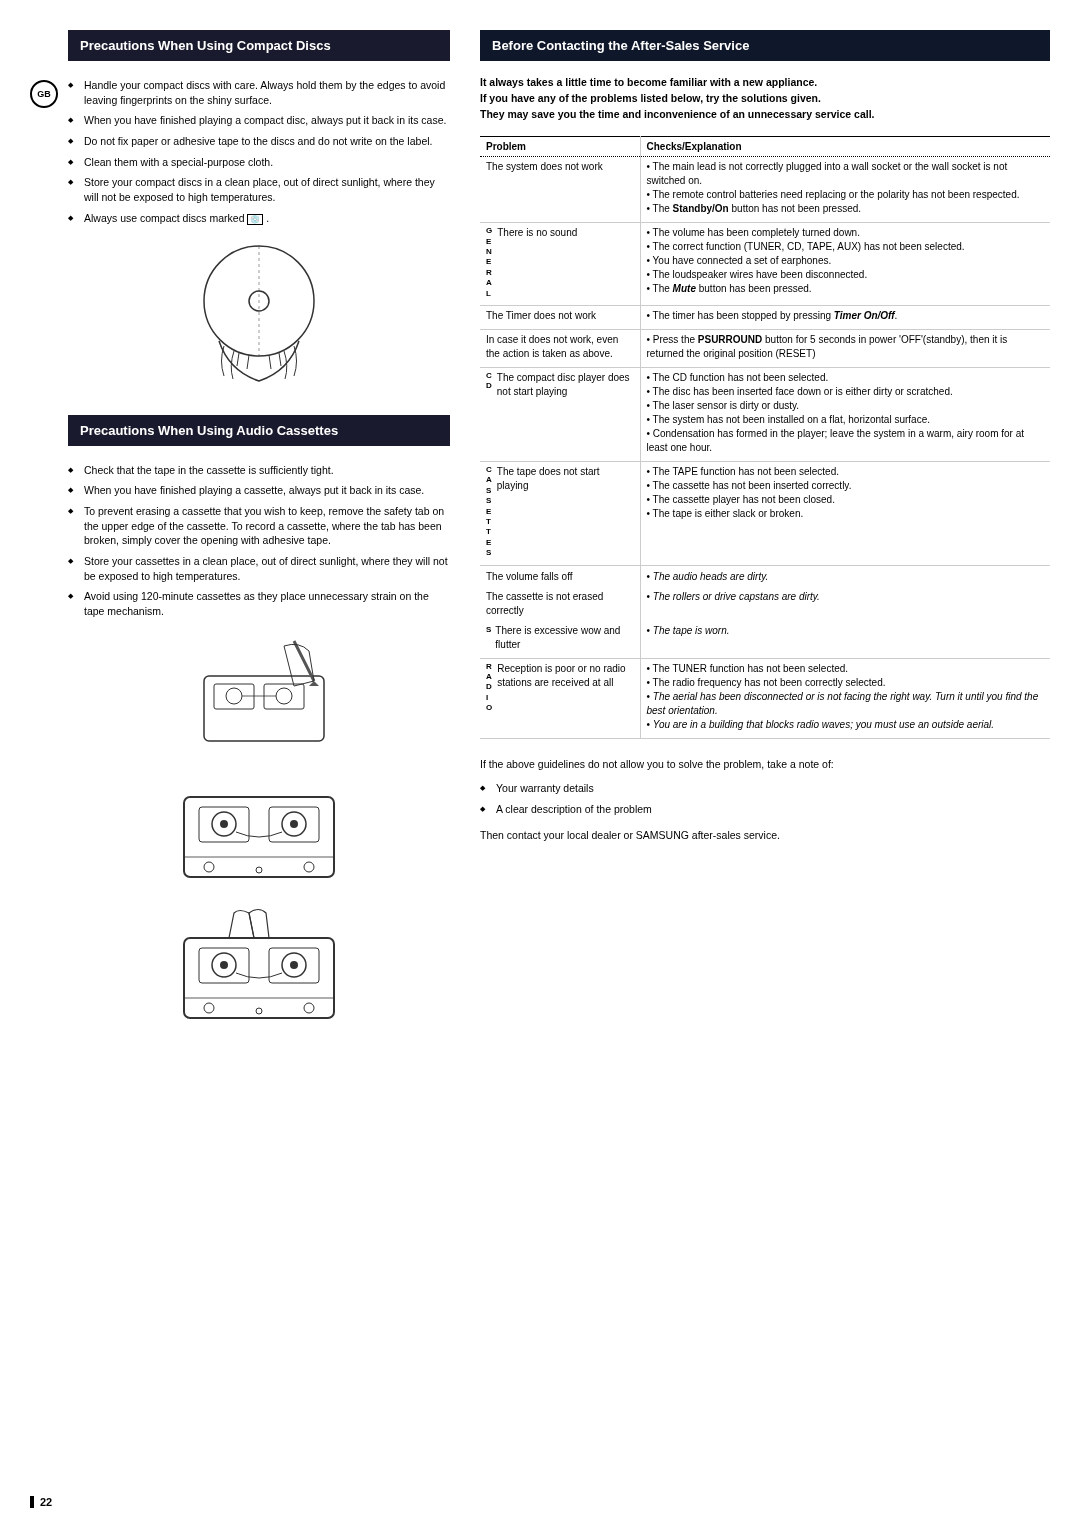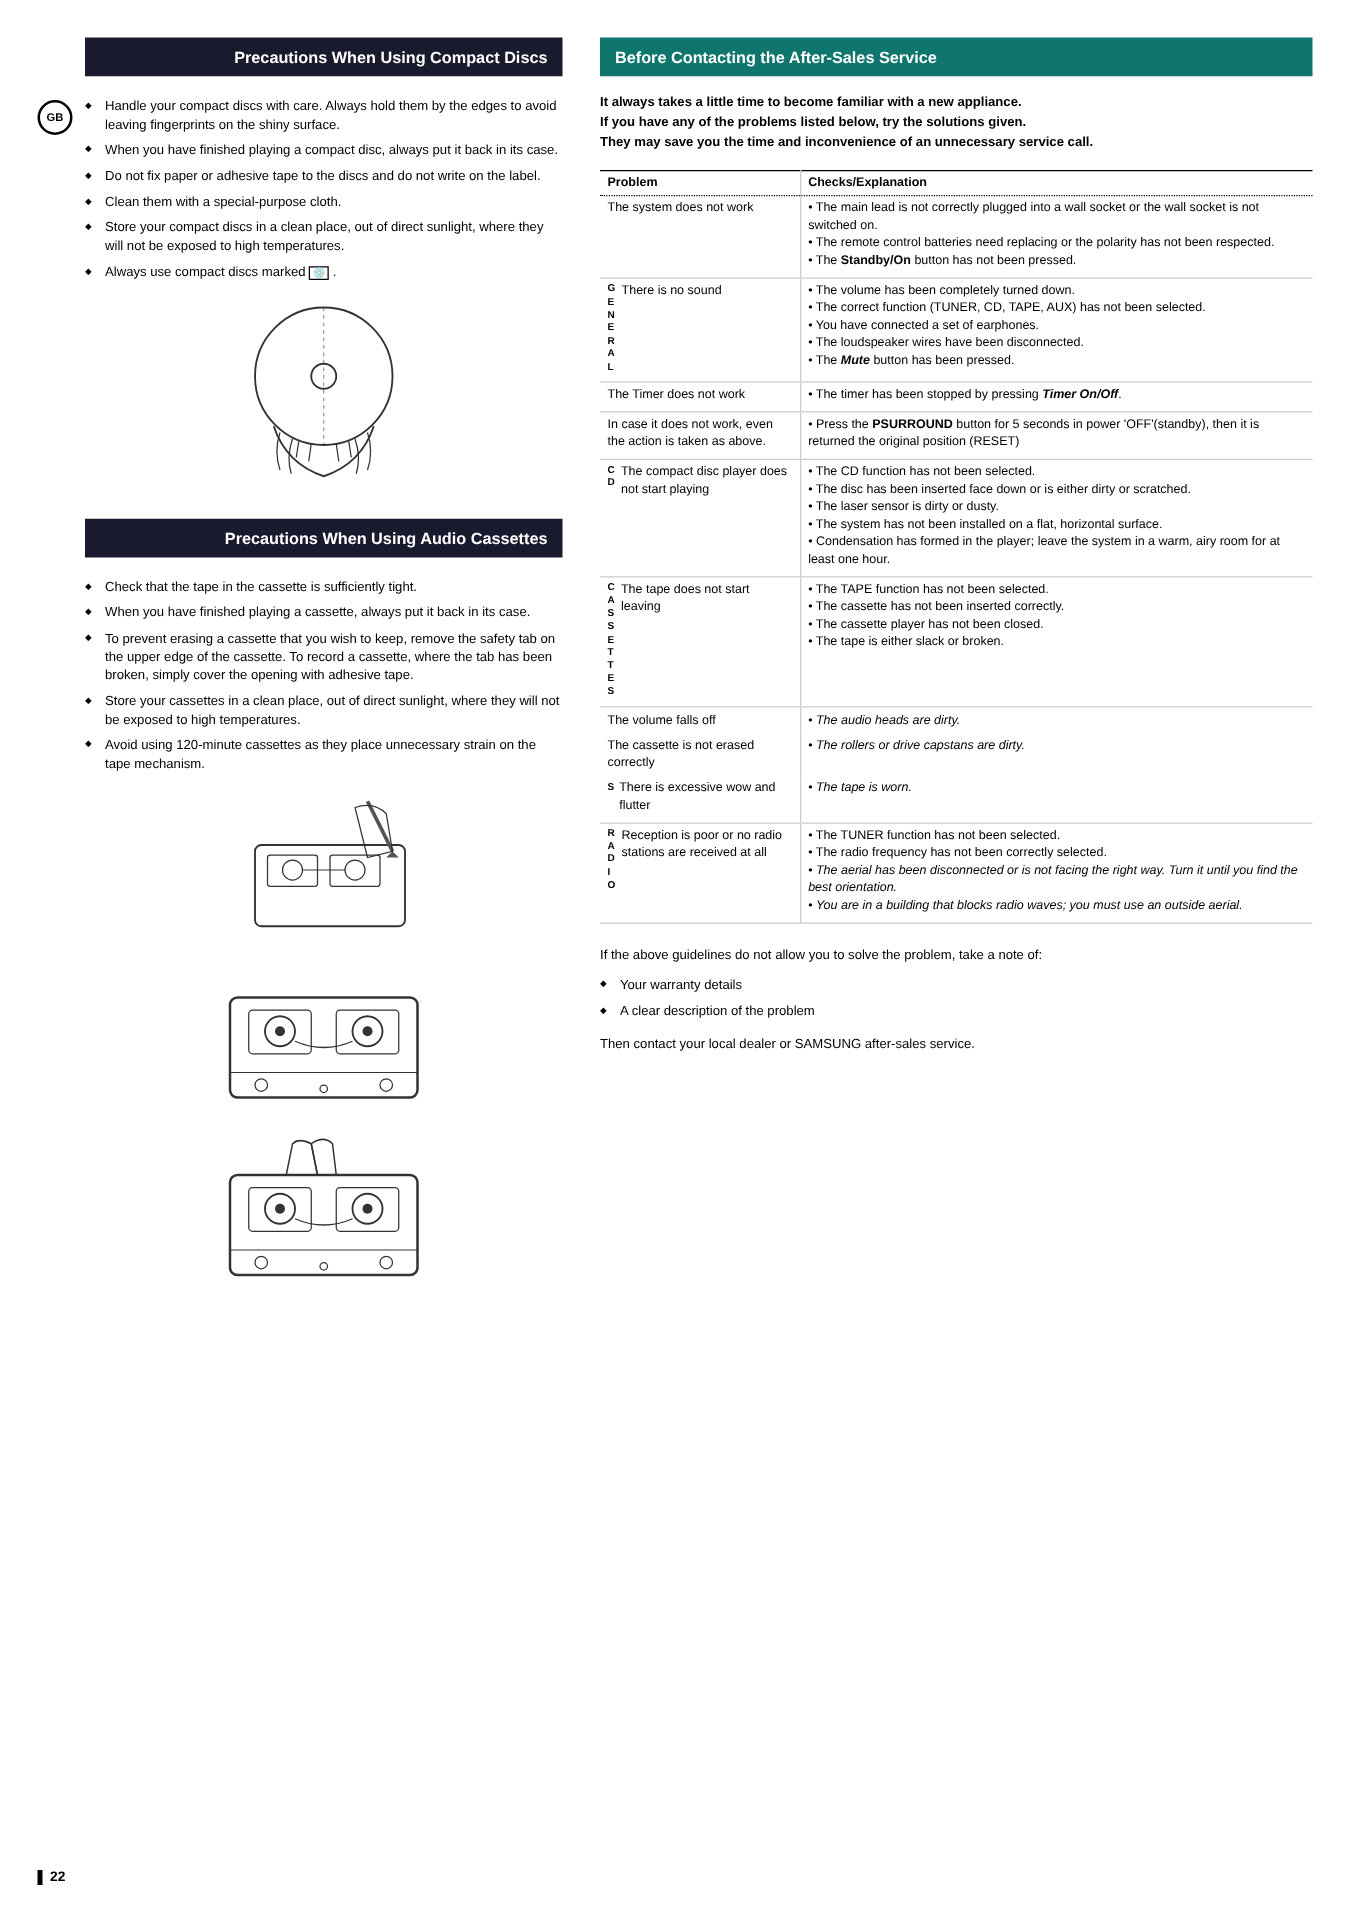--- a/index.html
+++ b/index.html
@@ -46,24 +46,23 @@
     .right-col {
       flex: 1;
     }
     .section-header {
       background: #1a1a2e;
       color: #fff;
       font-weight: bold;
       font-size: 13px;
       padding: 8px 12px;
       margin-bottom: 14px;
-      text-align: right;
     }
     .section-header-dark {
-      background: #0f766e;
+      background: #0f172a;
       color: #fff;
       font-weight: bold;
       font-size: 13px;
       padding: 8px 12px;
       margin-bottom: 14px;
     }
     .bullet-list {
       list-style: none;
       padding: 0;
     }
@@ -371,21 +370,21 @@
                   <span>C</span>
                     <span>A</span>
                     <span>S</span>
                     <span>S</span>
                     <span>E</span>
                     <span>T</span>
                     <span>T</span>
                     <span>E</span>
                     <span>S</span>
                 </div>
-                <div>The tape does not start leaving</div>
+                <div>The tape does not start playing</div>
               </div>
             </td>
             <td class="checks-col">
               <div>• The TAPE function has not been selected.</div>
               <div>• The cassette has not been inserted correctly.</div>
               <div>• The cassette player has not been closed.</div>
               <div>• The tape is either slack or broken.</div>
             </td>
           </tr>
 

